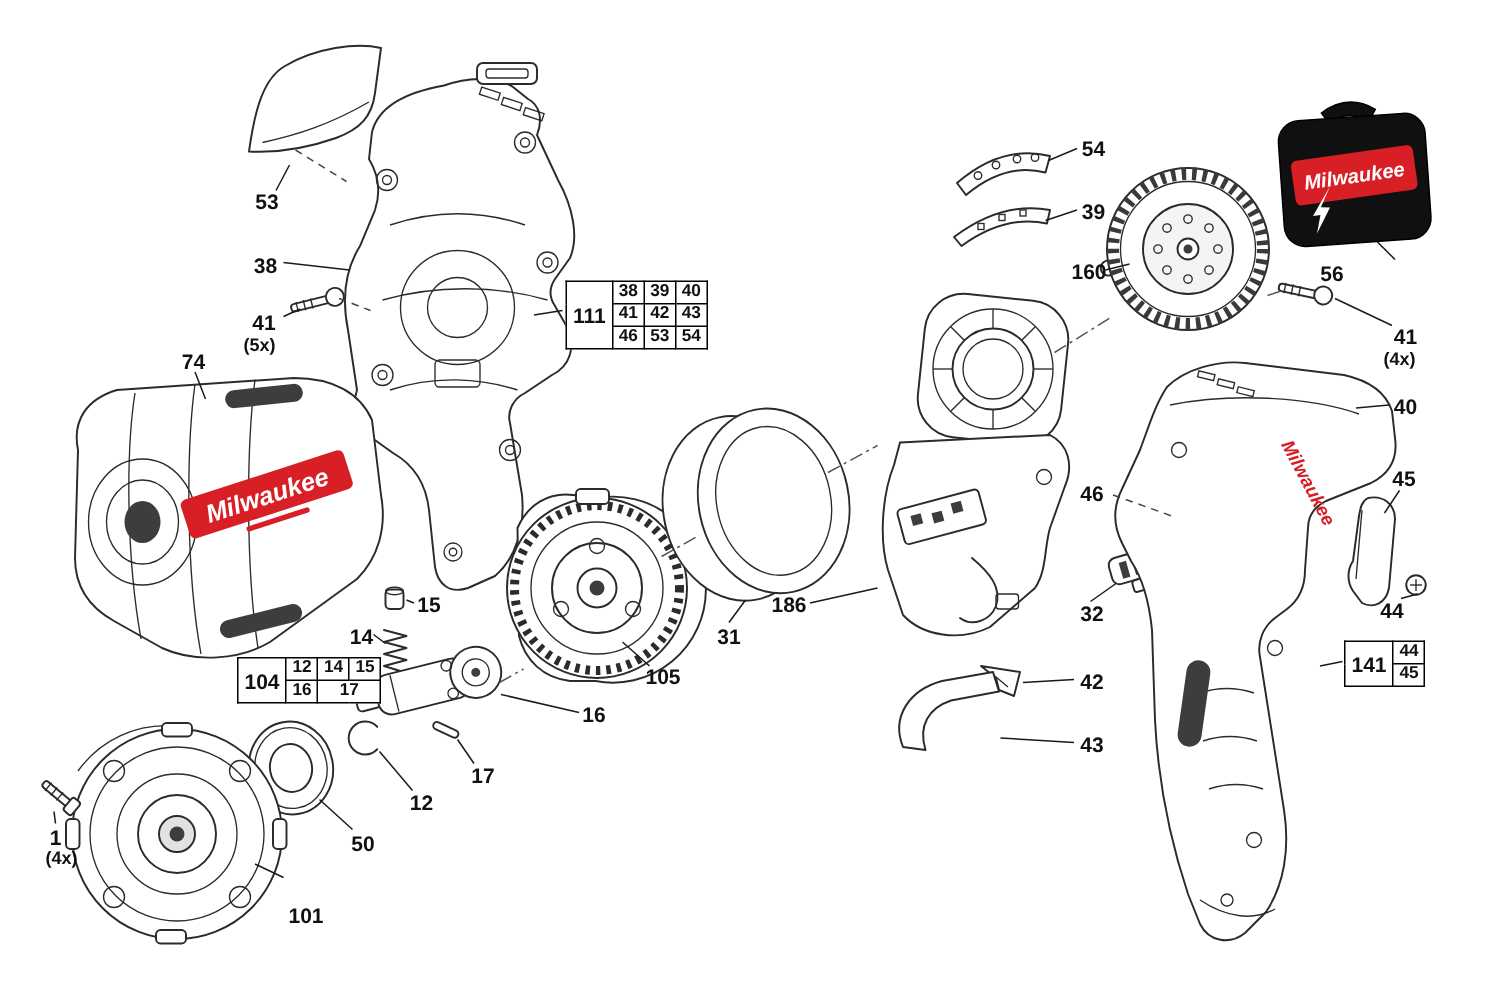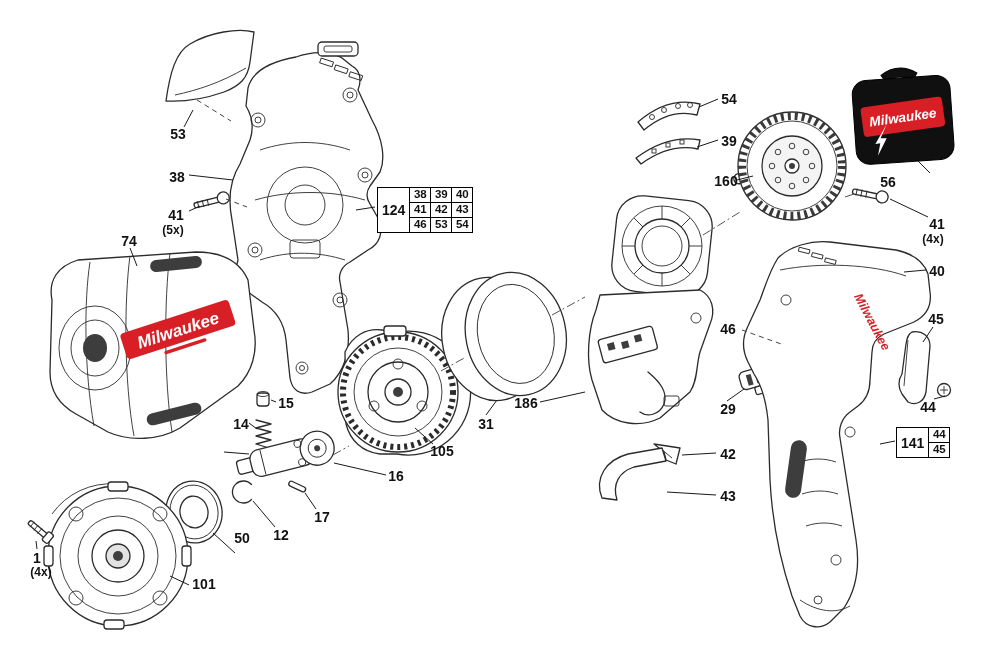--- a/index.html
+++ b/index.html
@@ -356,58 +356,72 @@
 <div class="lbl" style="left:129px;top:241px">74</div>
 <div class="lbl" style="left:729px;top:99px">54</div>
 <div class="lbl" style="left:729px;top:141px">39</div>
 <div class="lbl" style="left:726px;top:181px">160</div>
 <div class="lbl" style="left:888px;top:182px">56</div>
 <div class="lbl" style="left:937px;top:224px">41</div>
 <div class="lbl qty" style="left:933px;top:239px">(4x)</div>
 <div class="lbl" style="left:937px;top:271px">40</div>
 <div class="lbl" style="left:936px;top:319px">45</div>
 <div class="lbl" style="left:928px;top:407px">44</div>
-<div class="lbl" style="left:728px;top:409px">29</div>
+<div class="lbl" style="left:728px;top:409px">32</div>
 <div class="lbl" style="left:728px;top:329px">46</div>
 <div class="lbl" style="left:728px;top:454px">42</div>
 <div class="lbl" style="left:728px;top:496px">43</div>
 <div class="lbl" style="left:526px;top:403px">186</div>
 <div class="lbl" style="left:486px;top:424px">31</div>
 <div class="lbl" style="left:442px;top:451px">105</div>
 <div class="lbl" style="left:286px;top:403px">15</div>
 <div class="lbl" style="left:241px;top:424px">14</div>
 <div class="lbl" style="left:396px;top:476px">16</div>
 <div class="lbl" style="left:281px;top:535px">12</div>
 <div class="lbl" style="left:322px;top:517px">17</div>
-<div class="lbl" style="left:242px;top:538px">50</div>
-<div class="lbl" style="left:204px;top:584px">101</div>
+<div class="lbl" style="left:242px;top:562px">50</div>
+<div class="lbl" style="left:204px;top:610px">101</div>
 <div class="lbl" style="left:37px;top:558px">1</div>
 <div class="lbl qty" style="left:41px;top:572px">(4x)</div>
 
 <table class="ref" style="left:377px;top:187px">
   <tbody>
         <tr>
-    <td class="idcell" rowspan="3">124</td>
+    <td class="idcell" rowspan="3">111</td>
     <td>38</td>
     <td>39</td>
     <td>40</td>
   </tr>
   <tr>
     <td>41</td>
     <td>42</td>
     <td>43</td>
   </tr>
   <tr>
     <td>46</td>
     <td>53</td>
     <td>54</td>
   </tr>
 </tbody>
     </table>
 
+<table class="ref" style="left:158px;top:438px">
+  <tbody>
+        <tr>
+    <td class="idcell" rowspan="2">104</td>
+    <td>12</td>
+    <td>14</td>
+    <td>15</td>
+  </tr>
+  <tr>
+    <td>16</td>
+    <td colspan="2">17</td>
+  </tr>
+</tbody>
+    </table>
 
 <table class="ref" style="left:896px;top:427px">
   <tbody>
         <tr>
     <td class="idcell" rowspan="2">141</td>
     <td>44</td>
   </tr>
   <tr>
     <td>45</td>
   </tr>

